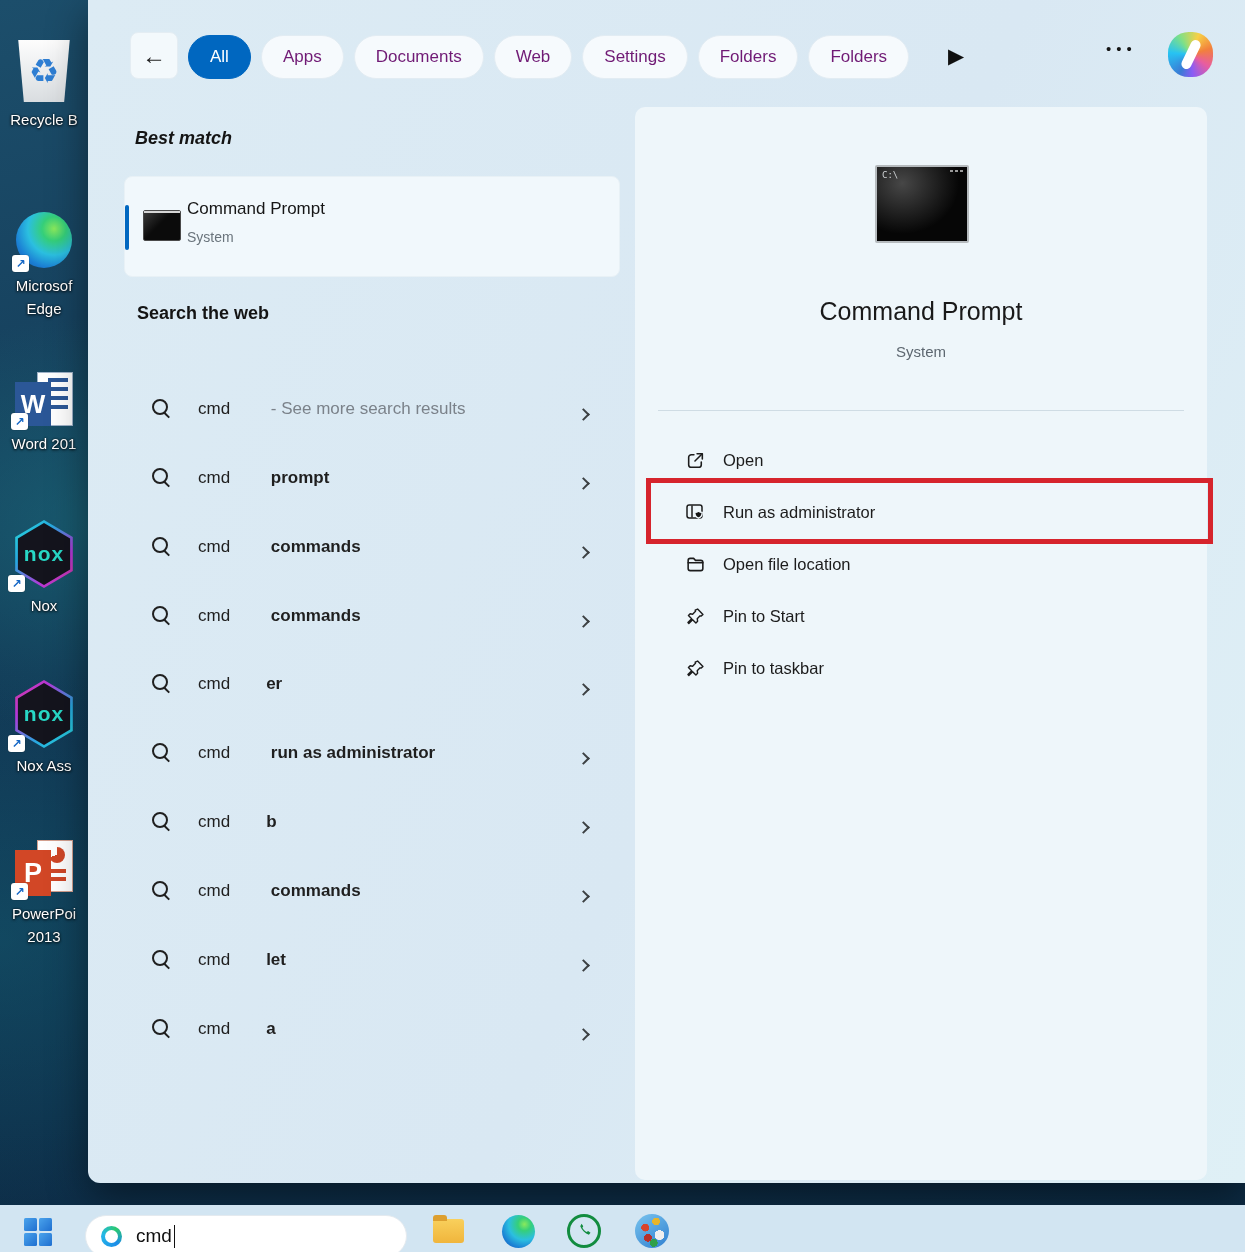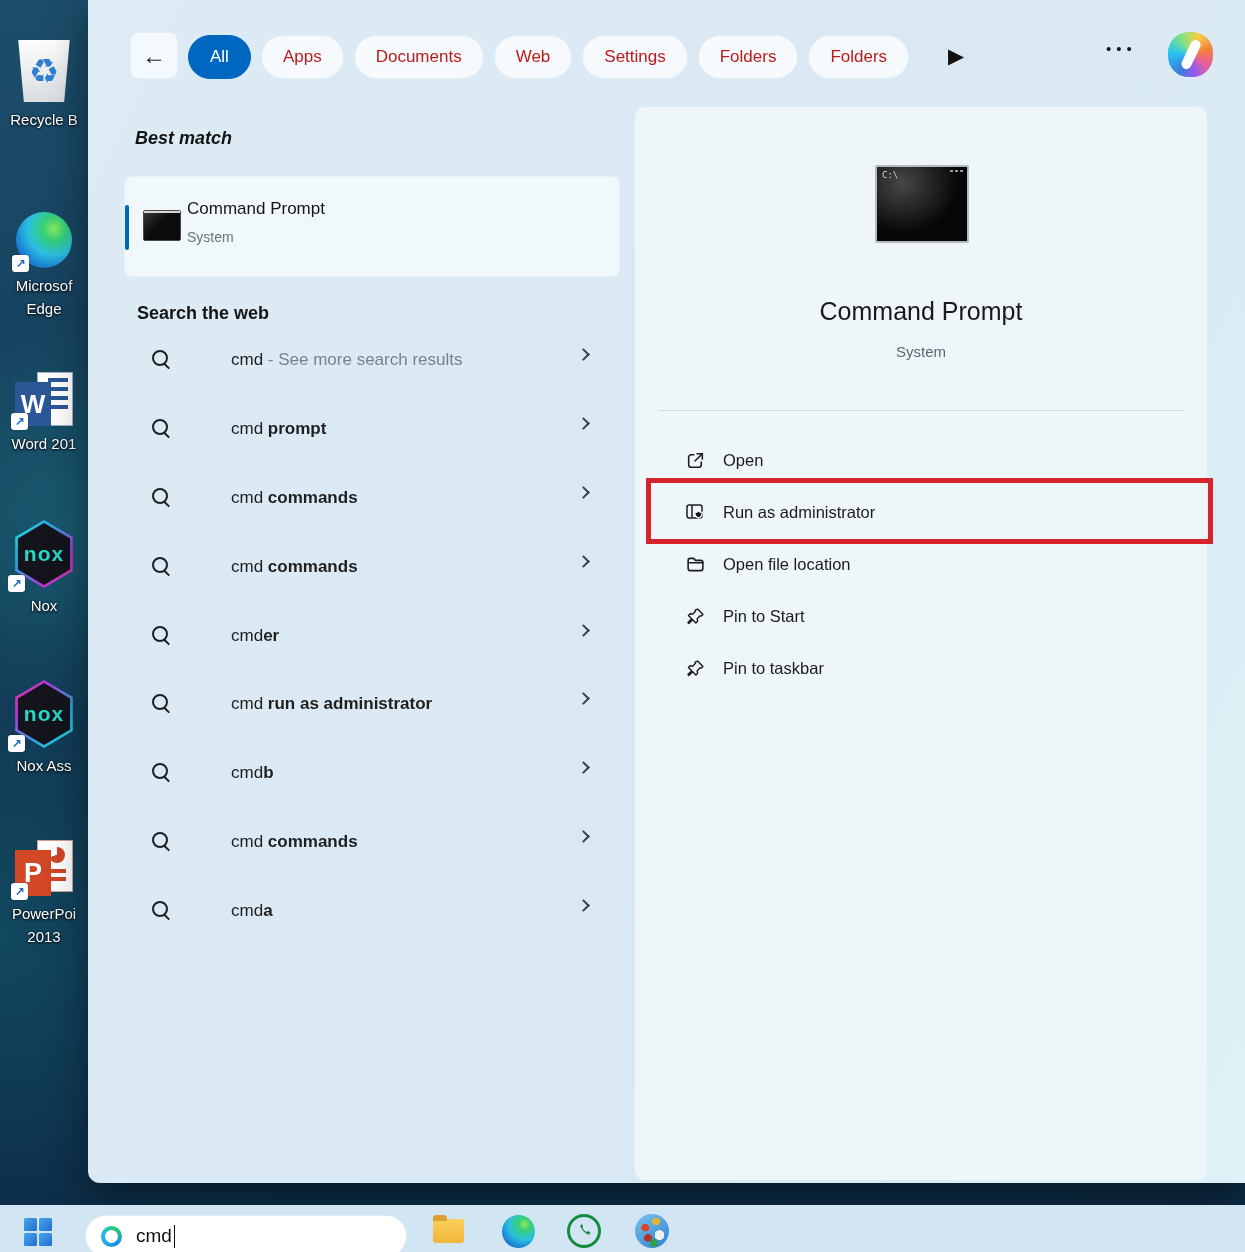--- a/index.html
+++ b/index.html
@@ -42,45 +42,45 @@
   .icon-untitled i.blue{background:#3f76c8;width:40%;margin-left:auto;}
 
   
   .win{position:absolute;left:88px;top:0;width:1157px;height:1183px;
     background:linear-gradient(115deg,#dcebf4 0%,#d9e8f3 55%,#dff0f6 100%);
     border-radius:0 0 0 12px;box-shadow:0 14px 40px rgba(0,0,0,.45);}
 
   .back-btn{position:absolute;left:42px;top:32px;width:48px;height:47px;border-radius:8px;background:#f3f9fc;
     border:1px solid #e4edf3;display:flex;align-items:center;justify-content:center;font-size:24px;color:#1b1b1b;cursor:pointer;}
   .tabs{position:absolute;left:100px;top:32px;display:flex;gap:10px;height:47px;align-items:flex-end;}
-  .pill{border:1px solid #e2ecf3;background:#f6fafd;border-radius:23px;padding:11px 21px;font-size:17px;color:#b91c1c;cursor:pointer;}
+  .pill{border:1px solid #e2ecf3;background:#f6fafd;border-radius:23px;padding:11px 21px;font-size:17px;color:#701a75;cursor:pointer;}
   .pill.active{background:#0067c0;border-color:#0067c0;color:#fff;}
   .tabs-more-arrow{position:absolute;left:860px;top:44px;font-size:21px;color:#101010;cursor:pointer;}
   .dots-more{position:absolute;left:1018px;top:40px;font-size:15px;letter-spacing:5px;color:#151515;cursor:pointer;}
   .copilot{position:absolute;left:1080px;top:32px;width:45px;height:45px;border-radius:46%;cursor:pointer;
     background:conic-gradient(from 210deg,#3a7bd5,#27c3f3 18%,#7ee087 33%,#f7d046 48%,#f2803c 62%,#e85da0 76%,#8a5cf5 90%,#3a7bd5);}
   .copilot::after{content:"";position:absolute;left:18px;top:7px;width:10px;height:31px;background:#fff;border-radius:6px;transform:rotate(26deg);}
 
   .section-h{position:absolute;font-size:18px;font-weight:bold;color:#141414;}
   .bm-card{position:absolute;left:36px;top:176px;width:496px;height:101px;background:#f1f8fc;border-radius:8px;
     border:1px solid #e8f1f6;cursor:pointer;}
   .bm-accent{position:absolute;left:0;top:28px;width:4px;height:45px;border-radius:3px;background:#0067c0;}
   .term-sm{position:absolute;left:18px;top:33px;width:38px;height:31px;background:linear-gradient(135deg,#3c3c3c 0%,#0b0b0b 45%);
     border:1px solid #4a4a4a;border-radius:2px;}
   .term-sm::before{content:"";position:absolute;left:0;right:0;top:0;height:2px;background:#d6d6d6;}
   .bm-title{position:absolute;left:62px;top:22px;font-size:17px;color:#161616;}
   .bm-sub{position:absolute;left:62px;top:52px;font-size:14px;color:#6a747c;}
 
   .suggestions{position:absolute;left:36px;top:350px;width:496px;}
-  .sg-row{height:68.9px;display:flex;align-items:flex-start;cursor:pointer;border-radius:6px;position:relative;gap:33px;}
+  .sg-row{height:68.9px;display:flex;align-items:flex-end;cursor:pointer;border-radius:6px;position:relative;}
   .mag{position:relative;width:20px;height:20px;margin-left:28px;flex:none;}
   .mag::before{content:"";position:absolute;left:0;top:0;width:12px;height:12px;border:2px solid #1f1f1f;border-radius:50%;}
   .mag::after{content:"";position:absolute;left:13px;top:13px;width:7px;height:2px;background:#1f1f1f;transform:rotate(45deg);transform-origin:0 0;}
   .sg-text{margin-left:26px;font-size:17px;color:#1f1f1f;}
-  .t-b{font-weight:bold;}
+  .t-b{font-weight:bold;margin-left:36px;}
   .t-g{color:#7b828a;}
   .chev{position:absolute;right:32px;width:9px;height:9px;border-top:2px solid #3c4043;border-right:2px solid #3c4043;transform:rotate(45deg);}
 
   
   .panel{position:absolute;left:547px;top:107px;width:572px;height:1073px;background:#eef6fa;border-radius:10px;}
   .term-lg{position:absolute;left:240px;top:58px;width:94px;height:78px;background:radial-gradient(ellipse at 28% 22%,#474747,#060606 62%);
     border:2px solid #b5babd;border-radius:2px;}
   .term-lg .ct{position:absolute;left:5px;top:3px;font-family:"DejaVu Sans Mono",monospace;font-size:9px;color:#cfd3d5;}
   .term-lg::after{content:"";position:absolute;right:3px;top:3px;width:14px;height:2px;
     background:repeating-linear-gradient(90deg,#9a9a9a 0 3px,transparent 3px 5px);}
@@ -246,20 +246,25 @@
         <span class="sg-text"><span class="t-n">cmd</span><span class="t-b">b</span></span>
         <span class="chev"></span>
       </div>
       <div class="sg-row">
         <span class="mag"></span>
         <span class="sg-text"><span class="t-n">cmd </span><span class="t-b">commands</span></span>
         <span class="chev"></span>
       </div>
       <div class="sg-row">
         <span class="mag"></span>
+        <span class="sg-text"><span class="t-n">cmd</span><span class="t-b">let</span></span>
+        <span class="chev"></span>
+      </div>
+      <div class="sg-row">
+        <span class="mag"></span>
         <span class="sg-text"><span class="t-n">cmd</span><span class="t-b">a</span></span>
         <span class="chev"></span>
       </div>
     </div>
 
     <div class="panel">
       <div class="term-lg">
           <span class="ct">C:\</span>
         </div>
       <div class="pd-title">Command Prompt</div>

